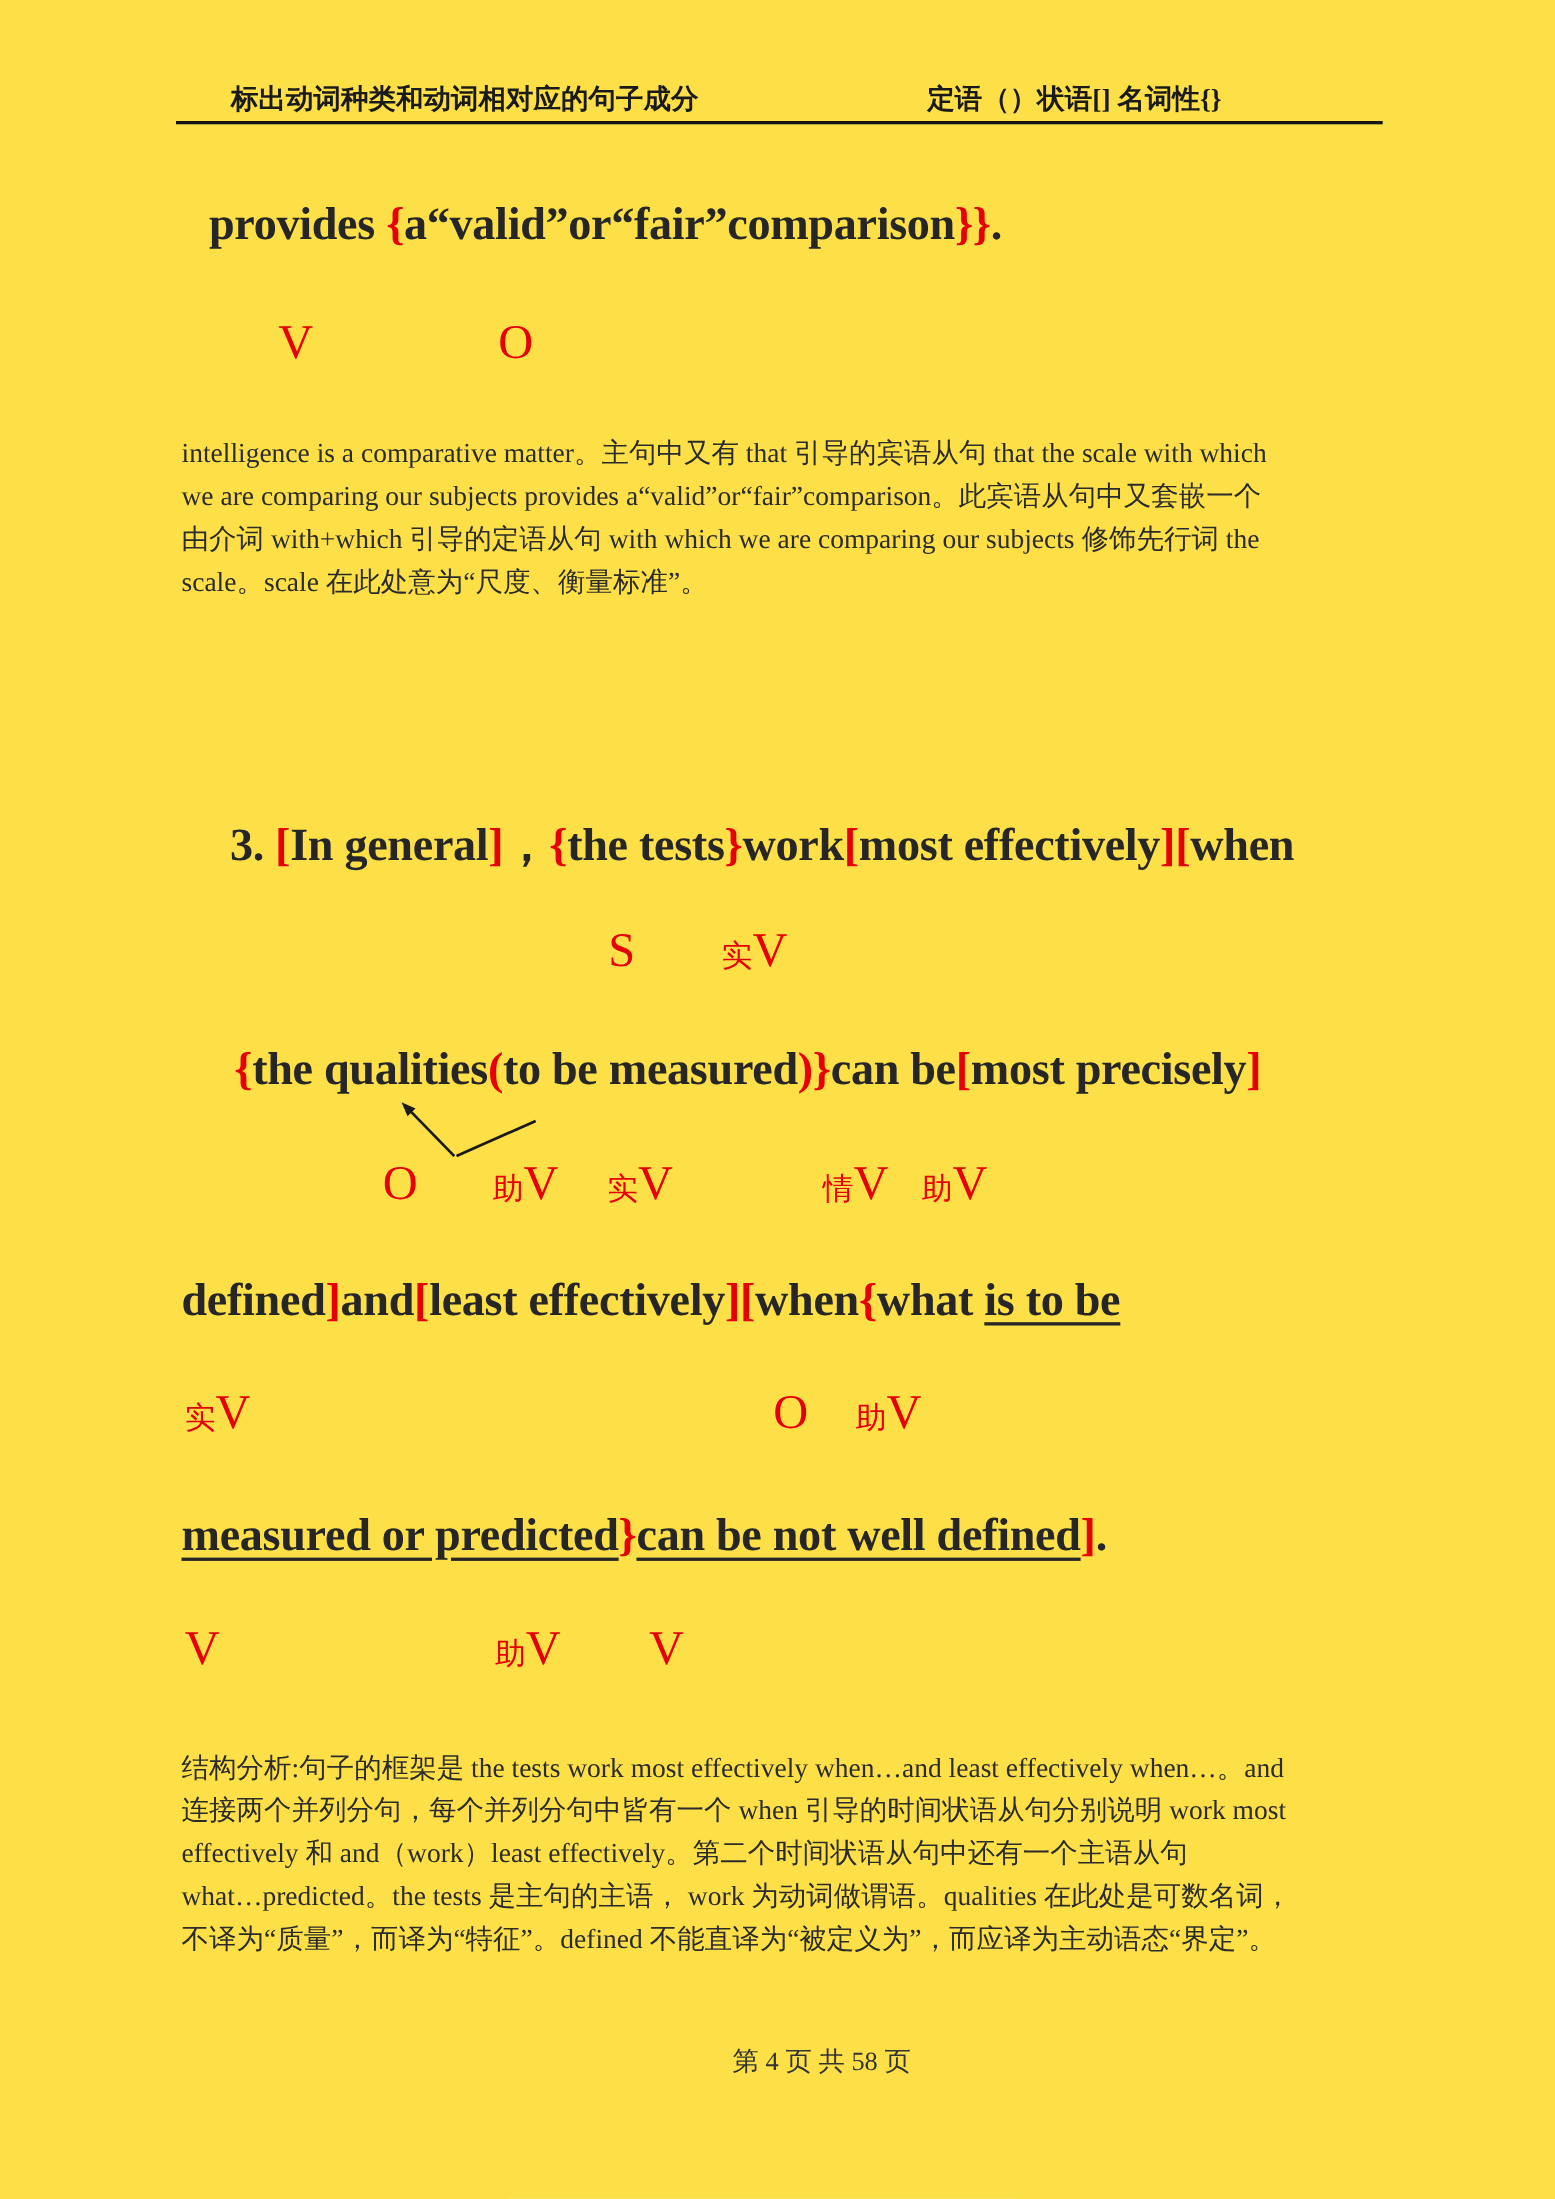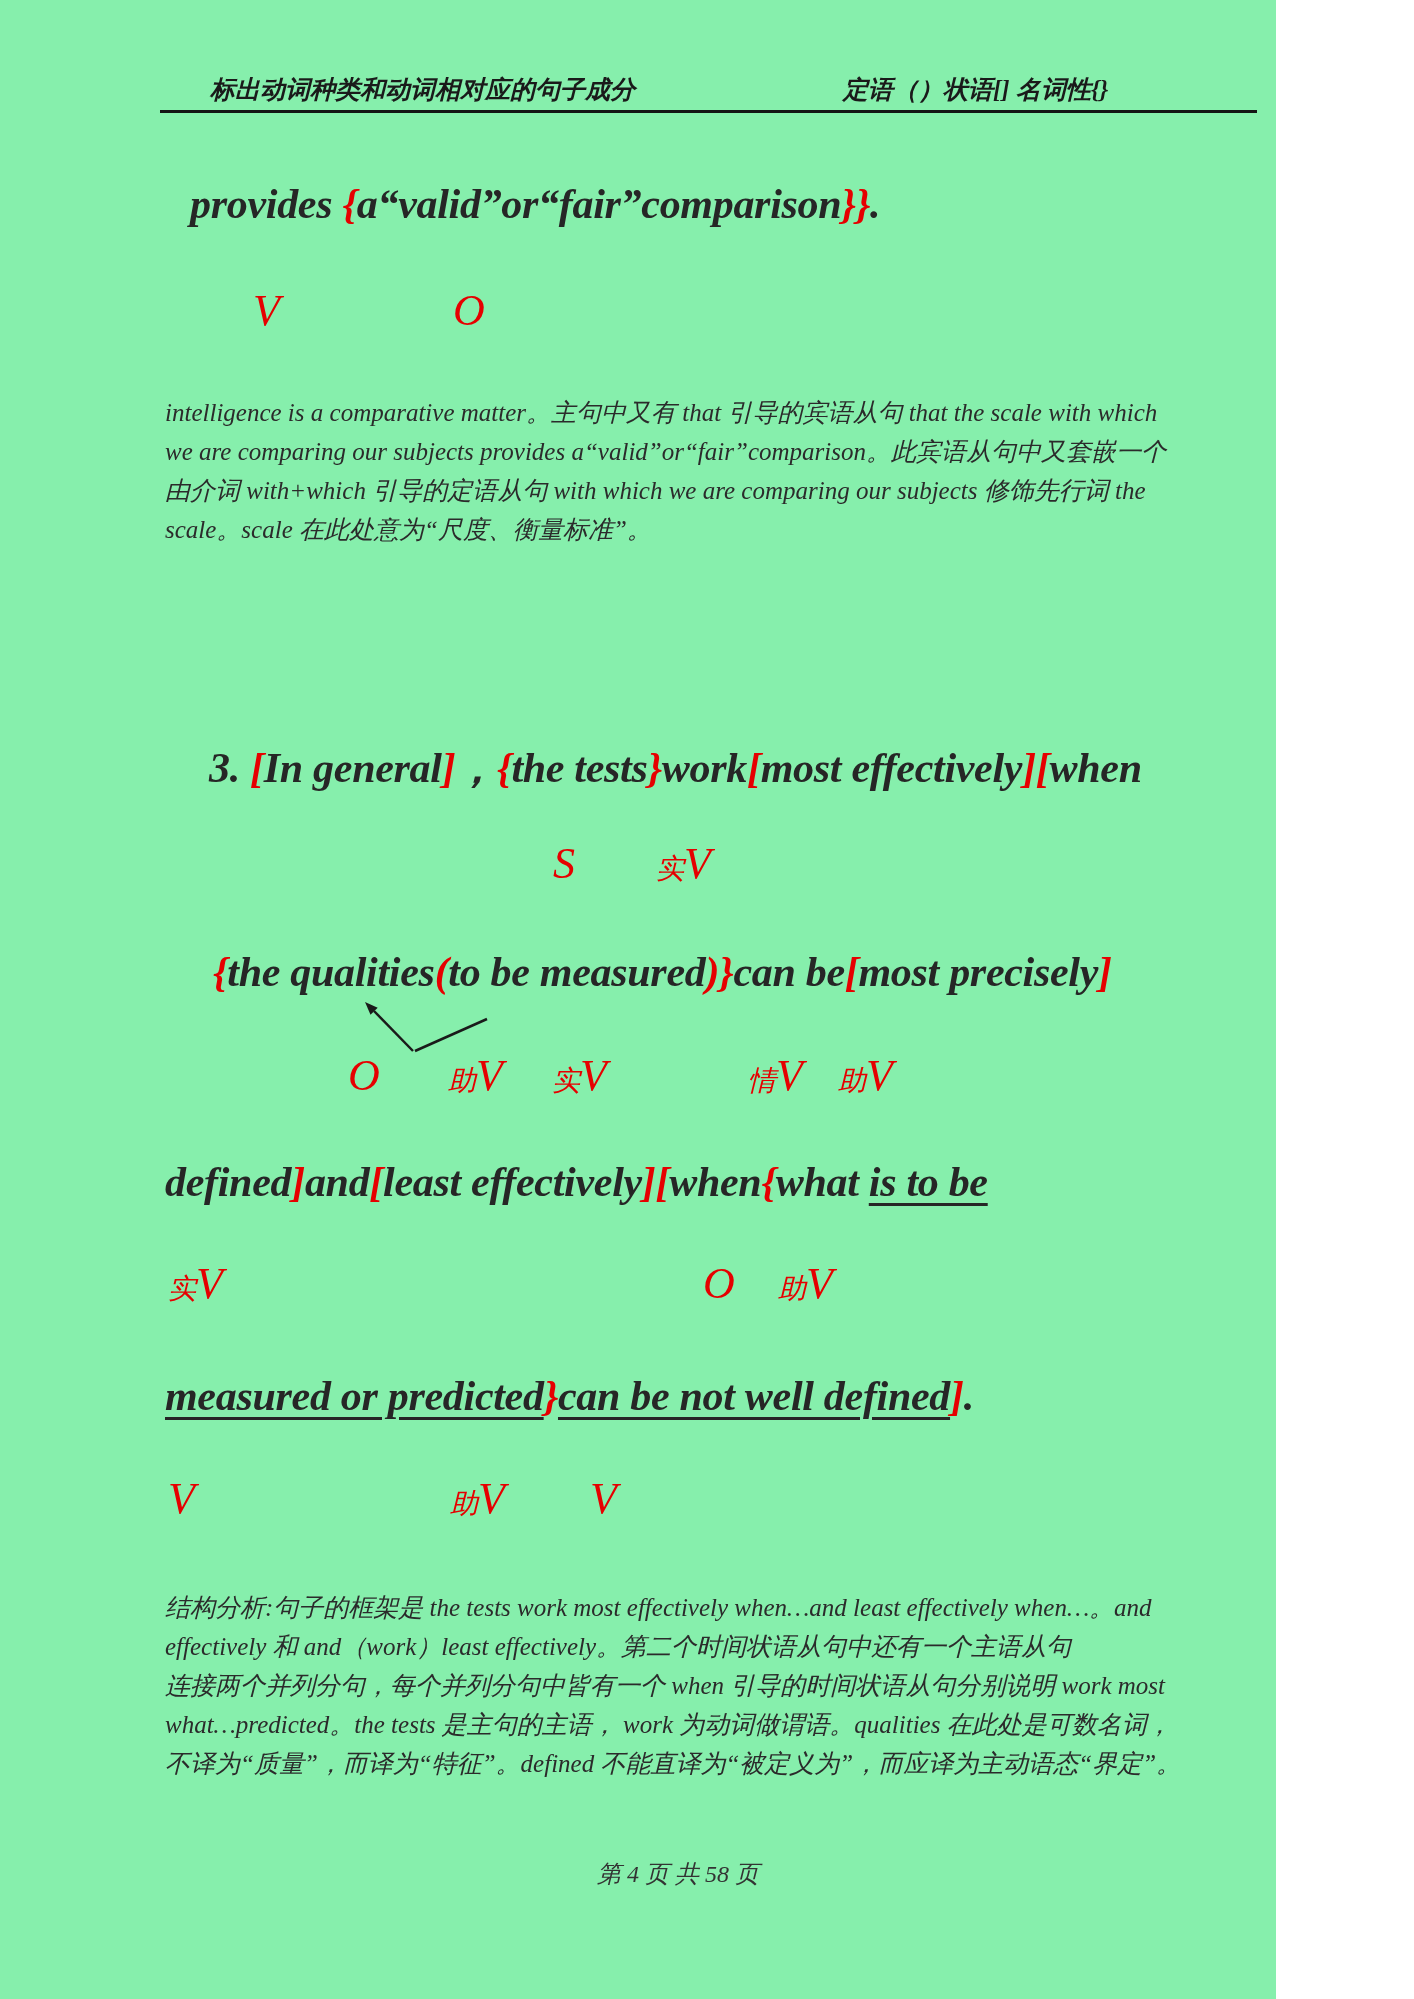--- a/index.html
+++ b/index.html
@@ -1,20 +1,19 @@
 <!DOCTYPE html>
 <html><head>
 <meta charset="utf-8">
 <style>
   html,body { margin:0; padding:0; background:#ffffff; }
   .page {
-    position:relative; width:1276px; height:1999px; background:#86efac;
+    position:relative; width:1414px; height:1999px; background:#fde047;
     font-family:"Liberation Serif","DejaVu Serif",serif; color:#222;
     overflow:hidden;
-    font-style:italic;
   }
   .hdr {
     position:absolute; font-size:25px; font-weight:bold; color:#1a1a1a;
     white-space:nowrap;
   }
   .rule {
     position:absolute; left:160px; top:110px; width:1097px; height:0;
     border-top:3px solid #151515;
   }
   .bigline {
@@ -83,21 +82,21 @@
   <span class="vlabel" style="left:778px; top:1258px;"><span class="sm">助</span><span>V</span></span>
 
   <div class="bigline" style="left:165px; top:1372px;"><span class="u">measured or predicted</span><span class="r">}</span><span class="u">can be not well defined</span><span class="r">]</span><span>.</span></div>
 
   <span class="vlabel" style="left:168px; top:1473px;"><span>V</span></span>
   <span class="vlabel" style="left:450px; top:1473px;"><span class="sm">助</span><span>V</span></span>
   <span class="vlabel" style="left:590px; top:1473px;"><span>V</span></span>
 
   <div class="para" style="left:165px; top:1588px;">
     <div class="pline">结构分析:句子的框架是 the tests work most effectively when…and least effectively when…。and</div>
+    <div class="pline">连接两个并列分句，每个并列分句中皆有一个 when 引导的时间状语从句分别说明 work most</div>
     <div class="pline">effectively 和 and（work）least effectively。第二个时间状语从句中还有一个主语从句</div>
-    <div class="pline">连接两个并列分句，每个并列分句中皆有一个 when 引导的时间状语从句分别说明 work most</div>
     <div class="pline">what…predicted。the tests 是主句的主语， work 为动词做谓语。qualities 在此处是可数名词，</div>
     <div class="pline">不译为“质量”，而译为“特征”。defined 不能直译为“被定义为”，而应译为主动语态“界定”。</div>
   </div>
 
   <div class="footer">第 4 页 共 58 页</div>
 
 </div>
 
 </body></html>

